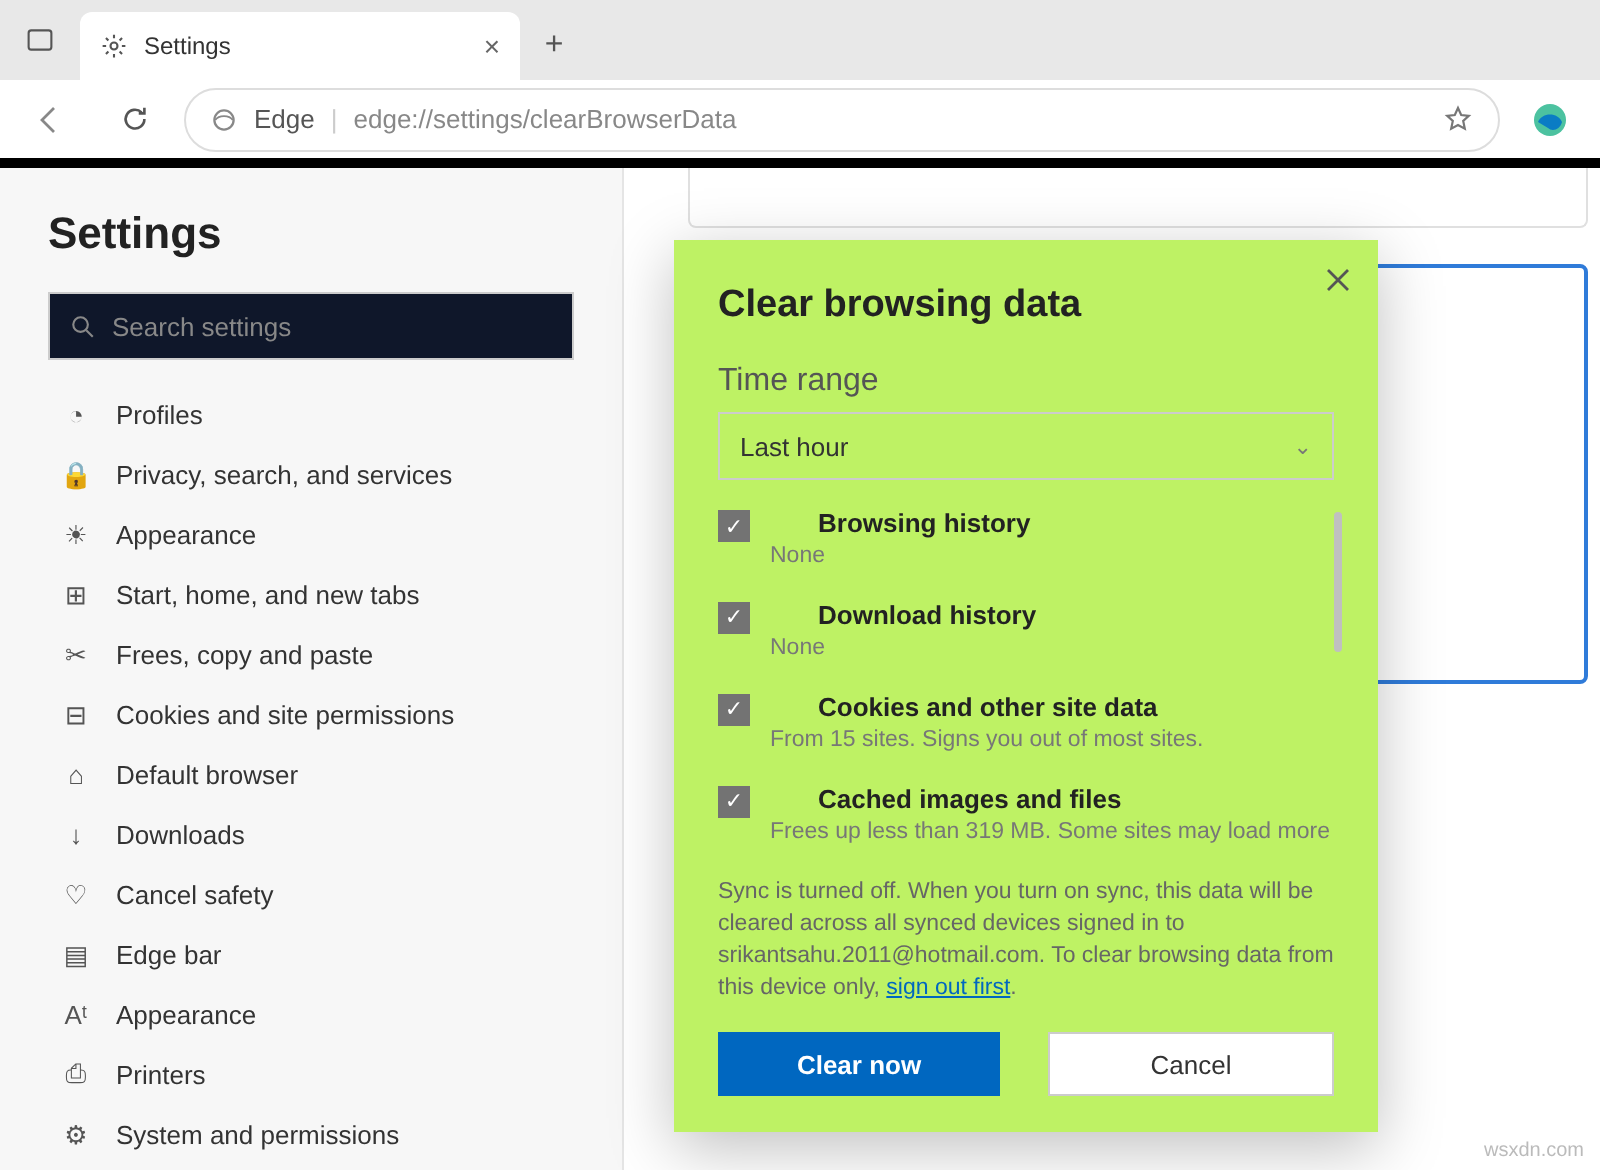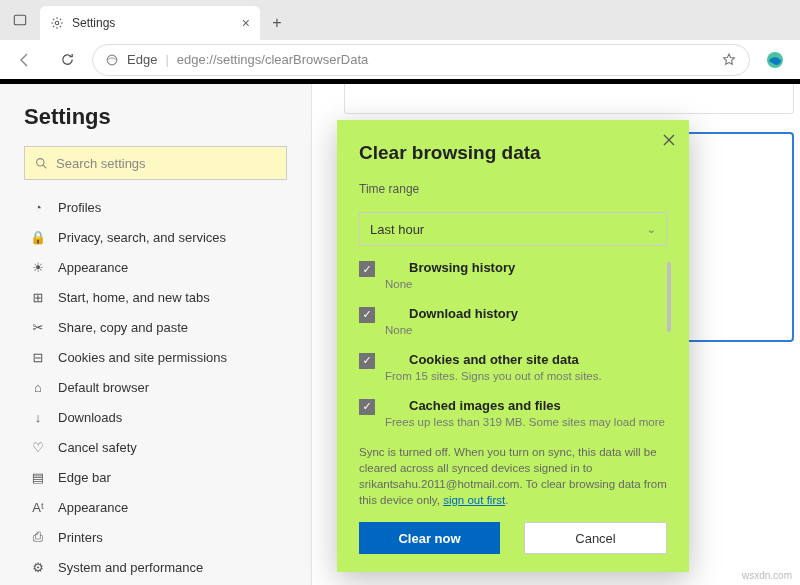--- a/index.html
+++ b/index.html
@@ -14,32 +14,32 @@
 .toolbar { height: 44px; background: #fff; border-bottom: 5px solid #000000; display: flex; align-items: center; padding: 0 8px; gap: 8px; }
 .tool-btn { width: 34px; height: 34px; display: flex; align-items: center; justify-content: center; color: #555; border-radius: 4px; }
 .addr { flex: 1; height: 32px; border: 1px solid #ddd; border-radius: 16px; display: flex; align-items: center; padding: 0 12px; font-size: 13px; color: #666; gap: 8px; }
 .addr .prefix { color: #555; }
 .addr .sep { color: #ccc; }
 .addr .url { color: #888; }
 
 .content { display: flex; height: calc(585px - 84px); }
 .sidebar { width: 312px; padding: 20px 24px; background: #f7f7f7; border-right: 1px solid #e5e5e5; overflow: hidden; }
 .sidebar h1 { font-size: 22px; font-weight: 600; margin-bottom: 16px; color: #222; }
-.search-box { height: 34px; border: 1px solid #ccc; background: #fef9c3; display: flex; align-items: center; padding: 0 10px; gap: 8px; font-size: 13px; color: #888; margin-bottom: 12px; }
+.search-box { height: 34px; border: 1px solid #ccc; background: #0f172a; display: flex; align-items: center; padding: 0 10px; gap: 8px; font-size: 13px; color: #888; margin-bottom: 12px; }
 .nav-item { display: flex; align-items: center; gap: 12px; height: 30px; font-size: 13px; color: #333; padding: 0 6px; cursor: pointer; }
 .nav-item .icon { width: 16px; text-align: center; color: #555; font-size: 13px; }
 
 .main { flex: 1; position: relative; background: #fff; }
 .bg-box1 { position: absolute; left: 32px; top: 0; right: 6px; height: 30px; border: 1px solid #e0e0e0; border-top: none; border-radius: 0 0 4px 4px; }
 .bg-box2 { position: absolute; left: 32px; top: 48px; right: 6px; height: 210px; border: 2px solid #2f7bd9; border-radius: 4px; }
 
 .dialog { position: absolute; left: 337px; top: 120px; width: 352px; background: #bef264; box-shadow: 0 8px 30px rgba(0,0,0,0.25); padding: 22px 22px 18px; }
 .dialog-close { position: absolute; top: 14px; right: 14px; font-size: 15px; color: #555; cursor: pointer; }
 .dialog h2 { font-size: 19px; font-weight: 600; color: #222; margin-bottom: 18px; }
-.field-label { font-size: 12px; color: #555; margin-bottom: 16px; }
+.field-label { font-size: 16px; color: #555; margin-bottom: 6px; }
 .select { height: 32px; border: 1px solid #ccc; display: flex; align-items: center; padding: 16px 10px; font-size: 13px; color: #333; justify-content: space-between; margin-bottom: 14px; }
 .select .chev { color: #777; font-size: 11px; }
 .list-wrap { position: relative; }
 .scrollthumb { position: absolute; right: -4px; top: 2px; width: 4px; height: 70px; background: #c0c0c0; border-radius: 2px; }
 .check-row { display: flex; gap: 10px; margin-bottom: 14px; }
 .cb { width: 16px; height: 16px; background: #737373; display: flex; align-items: center; justify-content: center; color: #fff; font-size: 11px; flex-shrink: 0; margin-top: 1px; }
 .ck-title { font-size: 13px; font-weight: 600; color: #222; margin-left: 24px; }
 .ck-sub { font-size: 11.5px; color: #777; margin-top: 2px; line-height: 1.3; }
 .sync-note { font-size: 11.5px; color: #666; line-height: 1.4; margin: 4px 0 14px; }
 .sync-note a { color: #0067c0; text-decoration: underline; cursor: pointer; }
@@ -127,21 +127,21 @@
         <div class="nav-item">
           <span class="icon">☀</span>
           <span>Appearance</span>
         </div>
         <div class="nav-item">
           <span class="icon">⊞</span>
           <span>Start, home, and new tabs</span>
         </div>
         <div class="nav-item">
           <span class="icon">✂</span>
-          <span>Share, copy and paste</span>
+          <span>Frees, copy and paste</span>
         </div>
         <div class="nav-item">
           <span class="icon">⊟</span>
           <span>Cookies and site permissions</span>
         </div>
         <div class="nav-item">
           <span class="icon">⌂</span>
           <span>Default browser</span>
         </div>
         <div class="nav-item">
@@ -159,21 +159,21 @@
         <div class="nav-item">
           <span class="icon">Aᵗ</span>
           <span>Appearance</span>
         </div>
         <div class="nav-item">
           <span class="icon">⎙</span>
           <span>Printers</span>
         </div>
         <div class="nav-item">
           <span class="icon">⚙</span>
-          <span>System and performance</span>
+          <span>System and permissions</span>
         </div>
         <div class="nav-item"></div>
       </div>
   </div>
   <div class="main">
     <div class="bg-box1"></div>
     <div class="bg-box2"></div>
   </div>
 </div>
 

